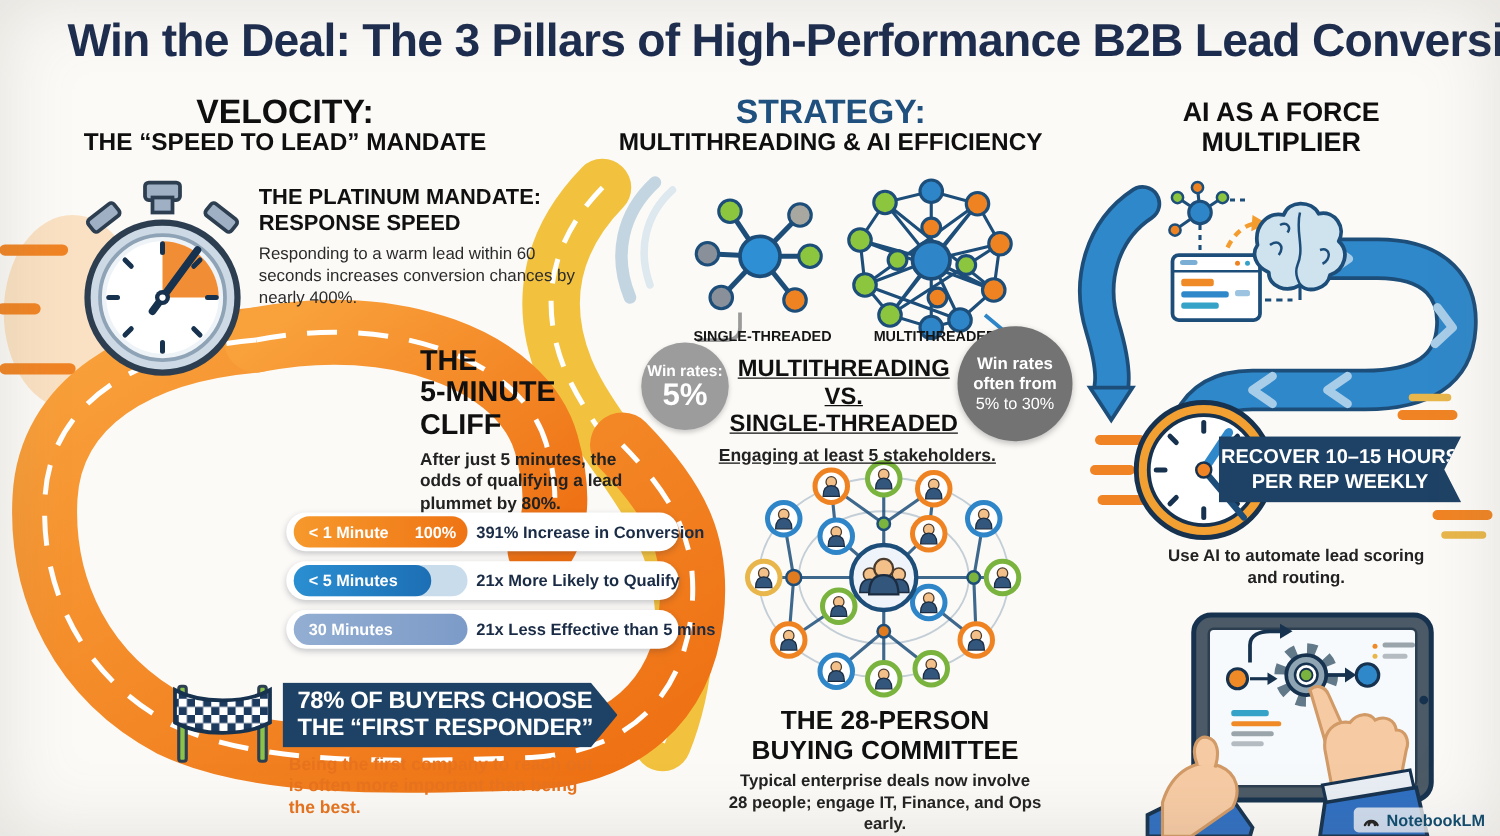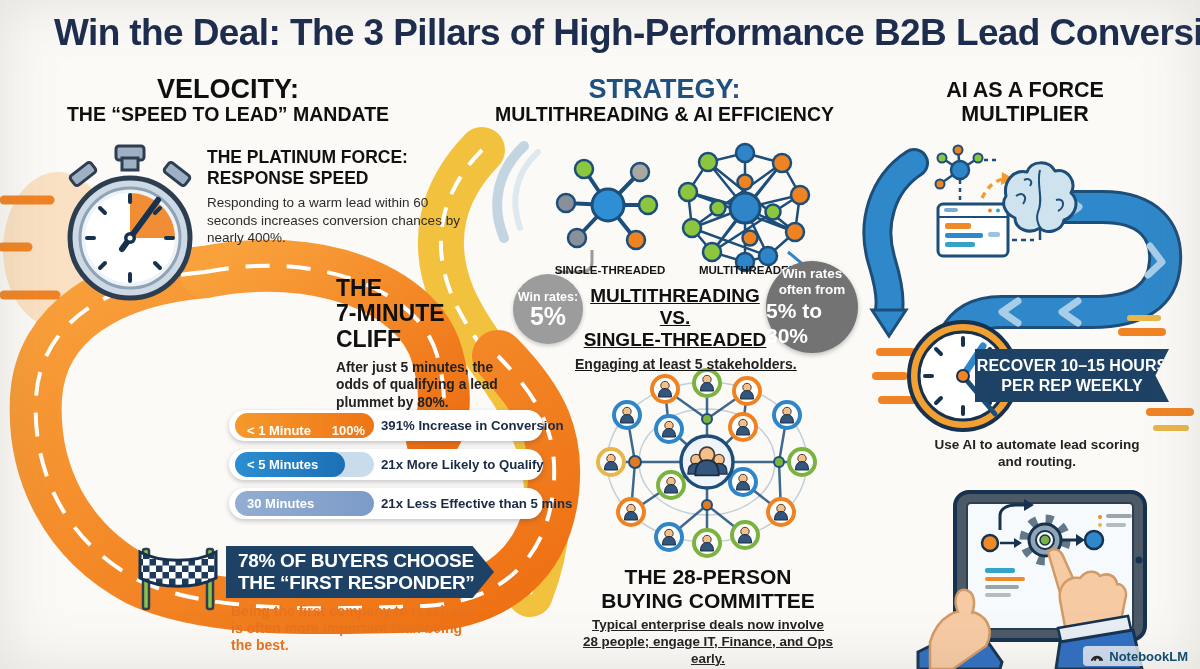--- a/index.html
+++ b/index.html
@@ -45,27 +45,27 @@
   
   .net-label{font-size:11.5px;font-weight:bold;color:#151515;white-space:nowrap;}
   .lbl-single{left:540px;top:264px;width:140px;}
   .lbl-multi{left:678px;top:264px;width:140px;}
   .circ{border-radius:50%;color:#fff;display:flex;flex-direction:column;align-items:center;justify-content:center;}
   .win-low{left:513px;top:274px;width:70px;height:70px;background:#9c9c9c;box-shadow:0 2px 4px rgba(0,0,0,.2);}
   .win-low .s{font-size:12.5px;font-weight:bold;}
   .win-low .v{font-size:25px;font-weight:bold;line-height:1;}
   .win-high{left:766px;top:261px;width:92px;height:92px;background:#737373;box-shadow:0 2px 5px rgba(0,0,0,.25);}
   .win-high .s{font-size:13.5px;font-weight:bold;line-height:1.18;}
-  .win-high .v{font-size:21px;font-weight:bold;line-height:1.2;}
+  .win-high .v{font-size:13px;font-weight:normal;line-height:1.2;}
   .vs-block{left:575px;top:285px;width:200px;text-decoration:underline;}
   .vs-block .h{font-size:19px;font-weight:bold;line-height:1.15;color:#101010;}
   .vs-block .b{font-size:14px;font-weight:600;color:#222;margin-top:5px;white-space:nowrap;}
   .committee{left:583px;top:565px;width:250px;}
   .committee .h{font-size:21px;font-weight:bold;line-height:1.12;color:#101010;}
-  .committee .b{font-size:13.4px;line-height:1.25;color:#222;margin-top:5px;font-weight:600;text-decoration:underline;}
+  .committee .b{font-size:13.4px;line-height:1.25;color:#222;margin-top:5px;font-weight:600;}
   
   .banner-ai{left:975px;top:349px;width:194px;height:53px;background:#1e4265;color:#fff;
              clip-path:polygon(0 0,100% 0,93% 50%,100% 100%,0 100%);
              display:flex;flex-direction:column;justify-content:center;align-items:center;
              box-shadow:0 2px 5px rgba(0,0,0,.3);}
   .banner-ai .l{font-size:16px;font-weight:bold;line-height:1.25;white-space:nowrap;}
   .ai-body{left:928px;top:437px;width:218px;font-size:13.5px;line-height:1.25;color:#222;font-weight:600;}
   
   .watermark{right:6px;bottom:3px;display:flex;align-items:center;gap:4px;background:rgba(250,250,250,.78);
              border-radius:4px;padding:2px 6px;}
@@ -372,36 +372,36 @@
   <div class="abs s-head col-head center">
     <div class="l1">STRATEGY:</div>
     <div class="l2">MULTITHREADING &amp; AI EFFICIENCY</div>
   </div>
   <div class="abs a-head col-head center">
     <div>AI AS A FORCE</div>
     <div>MULTIPLIER</div>
   </div>
 
   <div class="abs platinum">
-    <div class="h">THE PLATINUM FORCE:</div>
+    <div class="h">THE PLATINUM MANDATE:</div>
     <div class="h">RESPONSE SPEED</div>
     <div class="b">Responding to a warm lead within 60 seconds increases conversion chances by nearly 400%.</div>
   </div>
 
   <div class="abs cliff">
     <div class="h">THE</div>
-    <div class="h">7-MINUTE</div>
+    <div class="h">5-MINUTE</div>
     <div class="h">CLIFF</div>
     <div class="b">After just 5 minutes, the odds of qualifying a lead plummet by 80%.</div>
   </div>
 
   <div class="abs bars">
     <div class="bar-row">
       <div class="bar-track">
-          <div class="bar-fill f1" style="width: 139px; align-items: flex-end;">
+          <div class="bar-fill f1" style="width: 139px;">
         <span class="bar-label">&lt; 1 Minute</span>
         <span class="bar-val">100%</span>
       </div>
         </div>
       <div class="bar-text">391% Increase in Conversion</div>
     </div>
     <div class="bar-row">
       <div class="bar-track t2">
           <div class="bar-fill f2" style="width: 110px;">
         <span class="bar-label">&lt; 5 Minutes</span>

